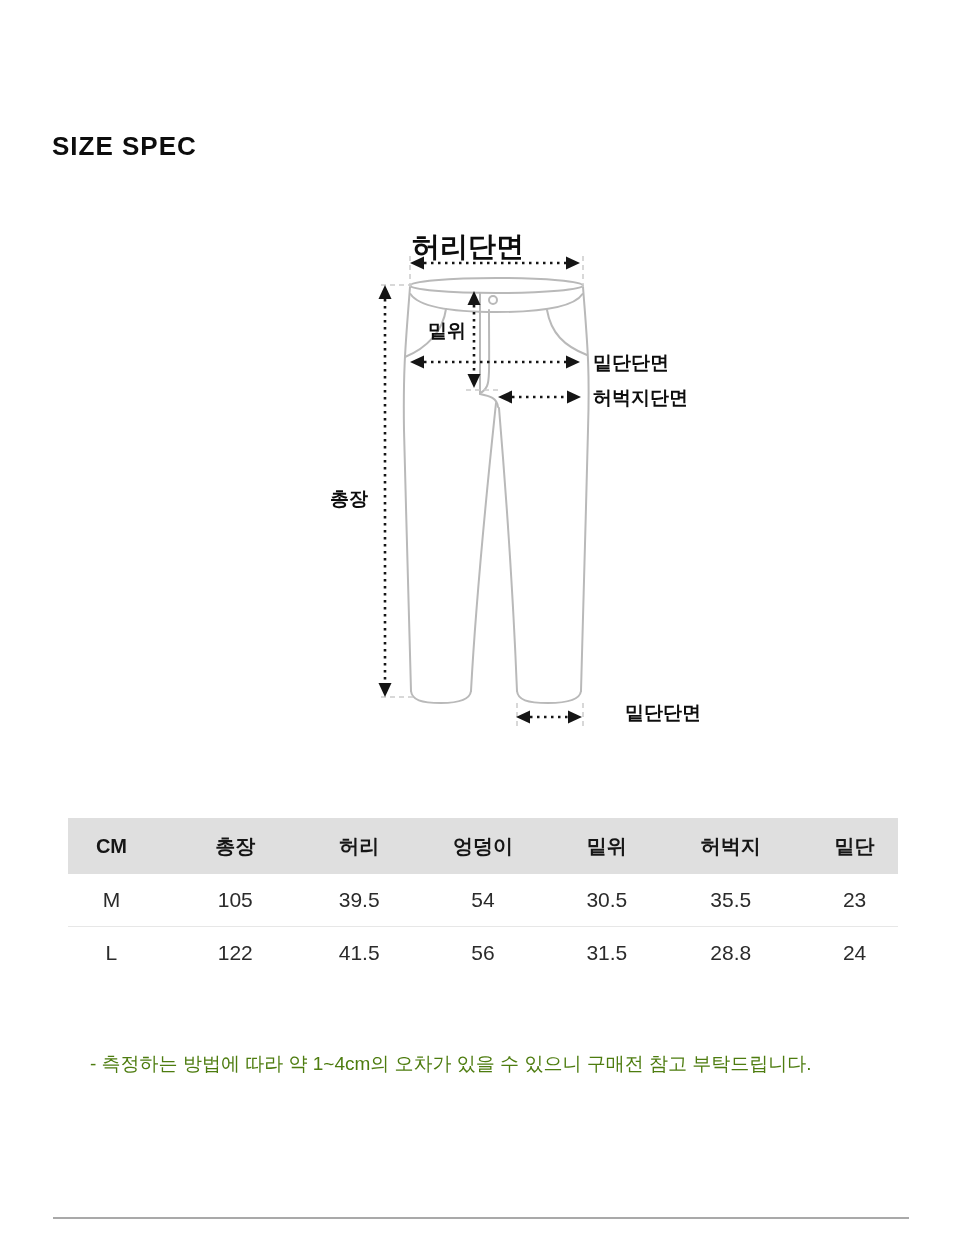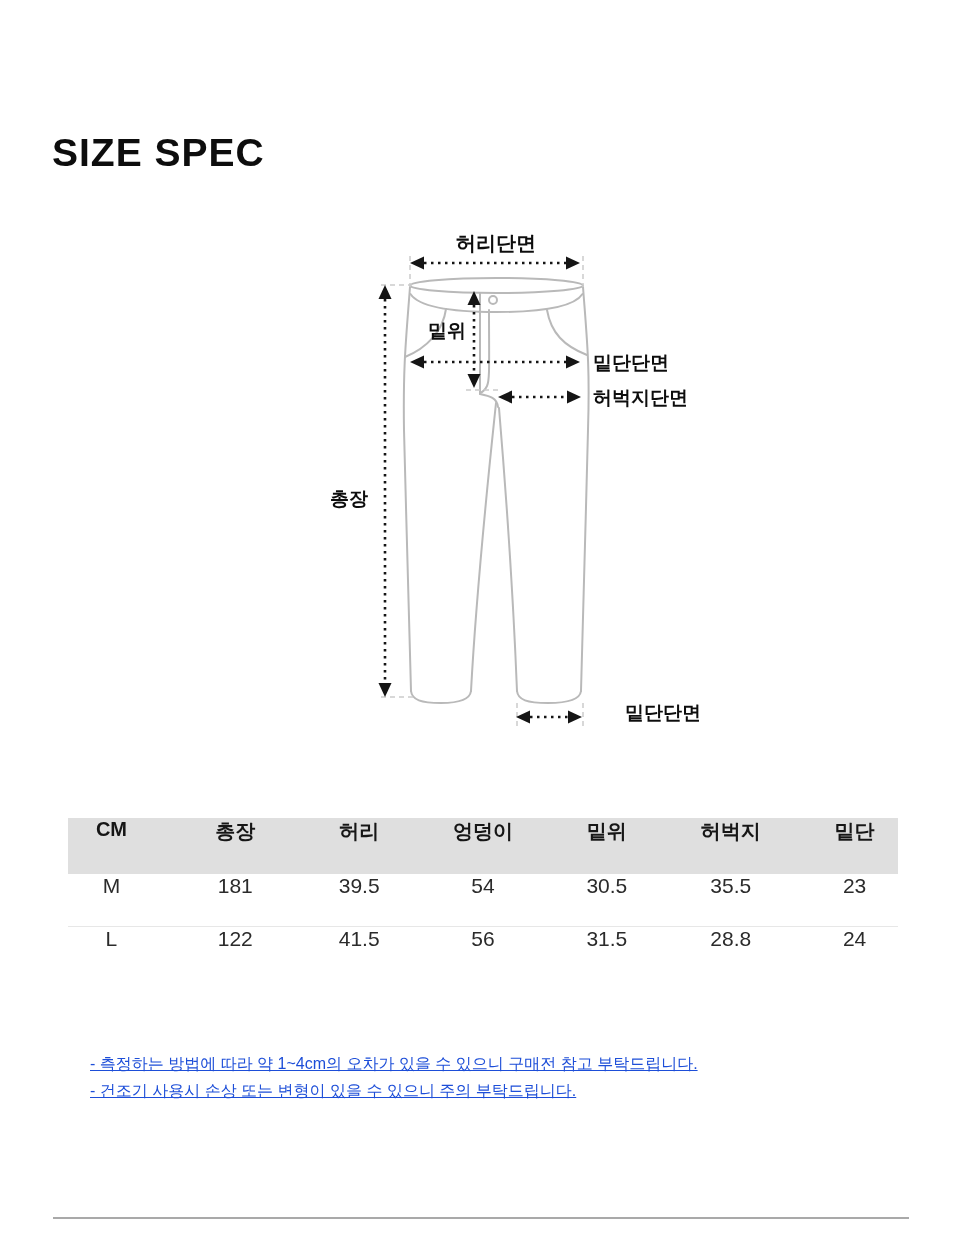--- a/index.html
+++ b/index.html
@@ -3,45 +3,45 @@
 <meta charset="utf-8">
 <style>
   html,body{margin:0;padding:0;}
   body{
     width:960px;height:1250px;position:relative;background:#ffffff;
     font-family:"Liberation Sans","DejaVu Sans",sans-serif;
     color:#111;overflow:hidden;
   }
   .page-title{
     position:absolute;left:52px;top:131px;
-    font-size:39px;font-weight:700;letter-spacing:1px;color:#0d0d0d;
+    font-size:26px;font-weight:700;letter-spacing:1px;color:#0d0d0d;
   }
   .diagram{position:absolute;left:0;top:0;width:960px;height:780px;}
   .diagram svg{position:absolute;left:0;top:0;}
   .dlabel{
     position:absolute;font-weight:700;color:#0d0d0d;line-height:1;
     font-size:19px;white-space:nowrap;
   }
-  .dlabel.waist{left:412px;top:233px;width:168px;text-align:center;font-size:20px;}
+  .dlabel.waist{left:412px;top:233px;width:168px;font-size:28px;}
   .dlabel.rise{left:420px;top:321px;width:54px;text-align:center;}
   .dlabel.hip{left:593px;top:353px;}
   .dlabel.thigh{left:593px;top:388px;}
   .dlabel.length{left:322px;top:489px;width:54px;text-align:center;}
   .dlabel.hem{left:625px;top:703px;}
   .size-table{
     position:absolute;left:68px;top:818px;width:830px;
   }
-  .trow{display:flex;gap:37px;}
+  .trow{display:flex;align-items:center;gap:37px;}
   .trow.thead{height:56px;background:#dfdfdf;font-weight:700;font-size:20px;color:#161616;}
   .trow.body{height:52px;font-size:21px;color:#2b2b2b;}
   .trow.body + .trow.body{border-top:1px solid #e7e7e7;}
   .tcell{flex:1;text-align:center;}
   .notes{
     position:absolute;left:90px;top:1050px;
-    font-size:16px;line-height:27px;color:#1d4ed8;text-decoration:underline;
+    font-size:19px;line-height:27px;color:#4d7c0f;
   }
   .divider{
     position:absolute;left:53px;top:1217px;width:856px;height:2px;background:#a9a9a9;
   }
   .pants{stroke:#b9b9b9;stroke-width:2;fill:none;stroke-linecap:round;}
   .ext{stroke:#cccccc;stroke-width:1.5;fill:none;stroke-dasharray:5 4;}
   .ashaft{stroke:#151515;stroke-width:2.6;stroke-dasharray:2.5 4.5;fill:none;}
   .ahead{fill:#151515;stroke:none;}
 </style>
 </head>
@@ -129,36 +129,35 @@
     <div class="tcell">CM</div>
     <div class="tcell">총장</div>
     <div class="tcell">허리</div>
     <div class="tcell">엉덩이</div>
     <div class="tcell">밑위</div>
     <div class="tcell">허벅지</div>
     <div class="tcell">밑단</div>
   </div>
   <div class="trow body">
     <div class="tcell">M</div>
-    <div class="tcell">181</div>
+    <div class="tcell">105</div>
     <div class="tcell">39.5</div>
     <div class="tcell">54</div>
     <div class="tcell">30.5</div>
     <div class="tcell">35.5</div>
     <div class="tcell">23</div>
   </div>
   <div class="trow body">
     <div class="tcell">L</div>
     <div class="tcell">122</div>
     <div class="tcell">41.5</div>
     <div class="tcell">56</div>
     <div class="tcell">31.5</div>
     <div class="tcell">28.8</div>
     <div class="tcell">24</div>
   </div>
 </div>
 
 <div class="notes">
   <div>- 측정하는 방법에 따라 약 1~4cm의 오차가 있을 수 있으니 구매전 참고 부탁드립니다.</div>
-  <div>- 건조기 사용시 손상 또는 변형이 있을 수 있으니 주의 부탁드립니다.</div>
 </div>
 
 <div class="divider"></div>
 
 </body></html>

